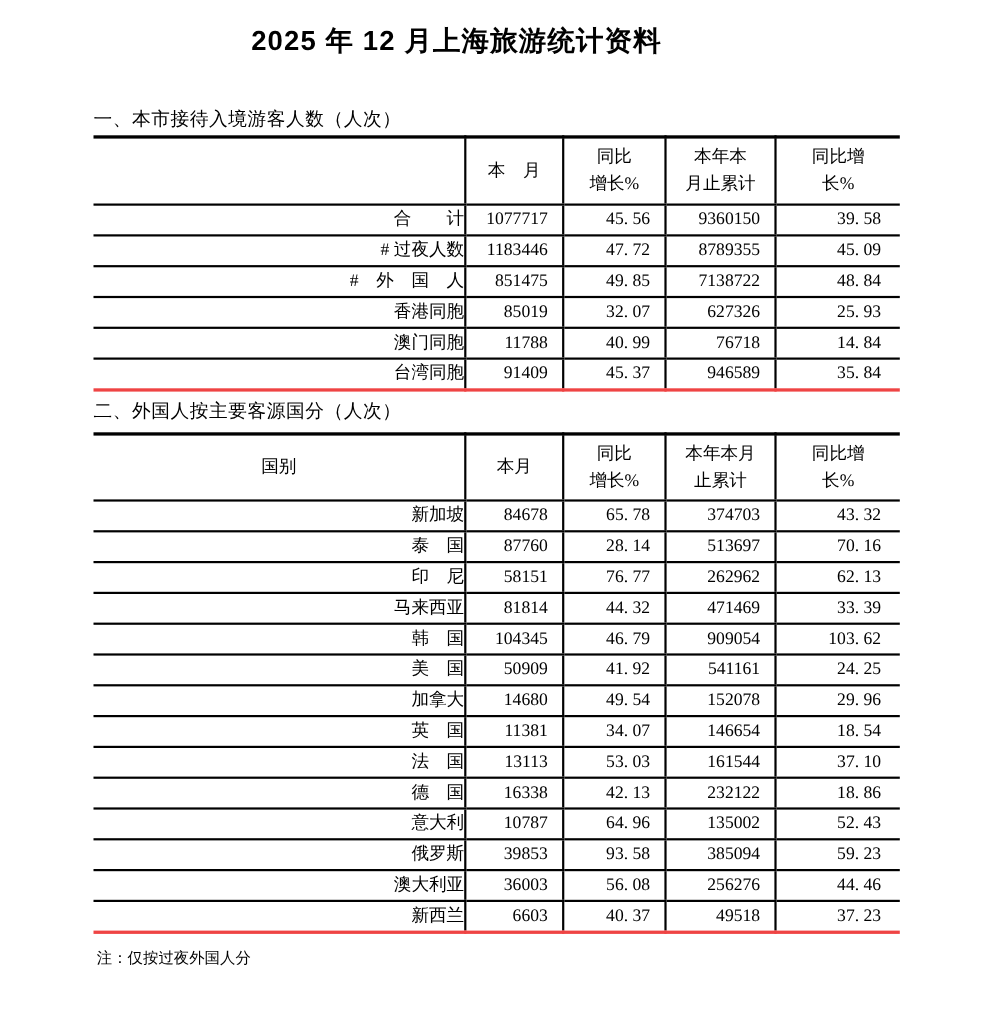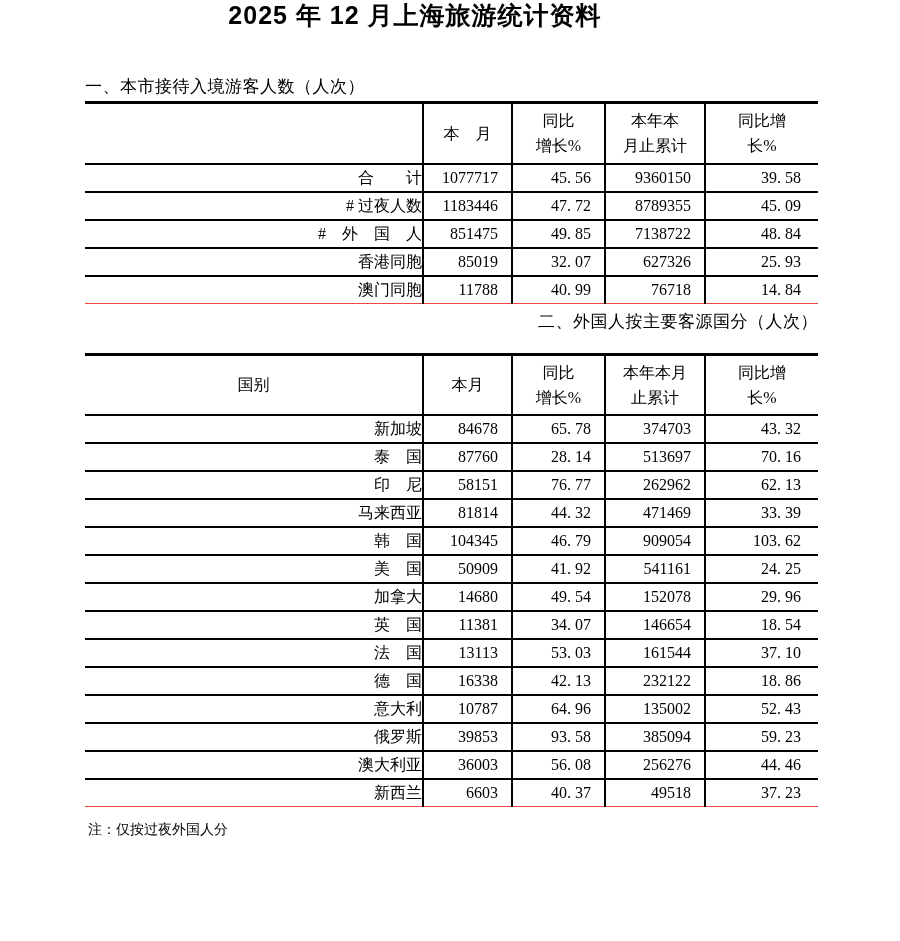--- a/index.html
+++ b/index.html
@@ -7,20 +7,21 @@
   body {
     width: 900px;
     height: 941px;
     font-family: "Liberation Serif", "DejaVu Serif", serif;
     color: #000000;
     overflow: hidden;
   }
   .page {
     width: 900px;
     height: 941px;
+    padding-top: 22px;
     background: #ffffff;
   }
   .doc-title {
     width: 830px;
     text-align: center;
     font-family: "Liberation Sans", "DejaVu Sans", sans-serif;
     font-weight: bold;
     font-size: 25px;
     line-height: 30px;
     letter-spacing: 1px;
@@ -30,27 +31,27 @@
     margin-left: 85px;
   }
   .section-heading {
     font-family: "Liberation Sans", "DejaVu Sans", sans-serif;
     font-weight: normal;
     font-size: 17px;
     line-height: 22px;
     letter-spacing: 0.5px;
   }
   .section-heading.first { margin-top: 46px; margin-bottom: 3px; }
-  .section-heading.second { margin-top: 7px; margin-bottom: 20px; text-align: right; }
+  .section-heading.second { margin-top: 7px; margin-bottom: 8px; }
   table.stat {
     width: 733px;
     table-layout: fixed;
     border-collapse: collapse;
     border-top: 3px solid #000000;
-    border-bottom: 1px solid #ef4444;
+    border-bottom: 3px solid #ef4444;
     font-size: 16px;
   }
   table.stat th, table.stat td {
     font-weight: normal;
     vertical-align: middle;
     overflow: hidden;
   }
   table.stat th {
     text-align: center;
     white-space: pre-line;
@@ -137,20 +138,27 @@
           <td class="num">627326</td>
           <td class="num last">25. 93</td>
         </tr>
         <tr>
           <td class="lbl">澳门同胞</td>
           <td class="num">11788</td>
           <td class="num">40. 99</td>
           <td class="num">76718</td>
           <td class="num last">14. 84</td>
         </tr>
+        <tr>
+          <td class="lbl">台湾同胞</td>
+          <td class="num">91409</td>
+          <td class="num">45. 37</td>
+          <td class="num">946589</td>
+          <td class="num last">35. 84</td>
+        </tr>
       </tbody>
     </table>
 
     <h2 class="section-heading second">二、外国人按主要客源国分（人次）</h2>
 
     <table class="stat t2">
       <colgroup>
         <col style="width:338px">
           <col style="width:89px">
           <col style="width:93px">

